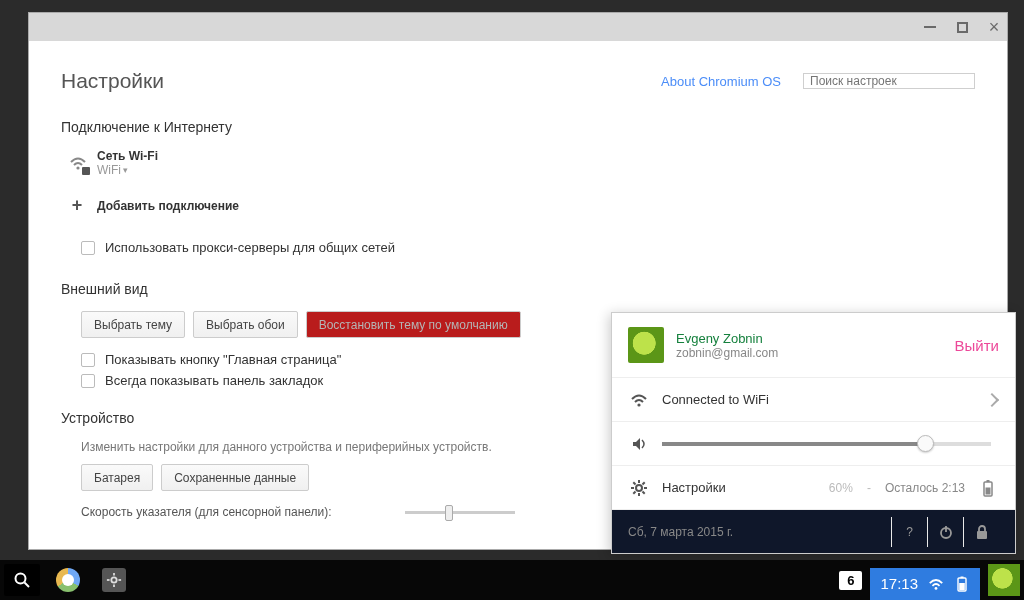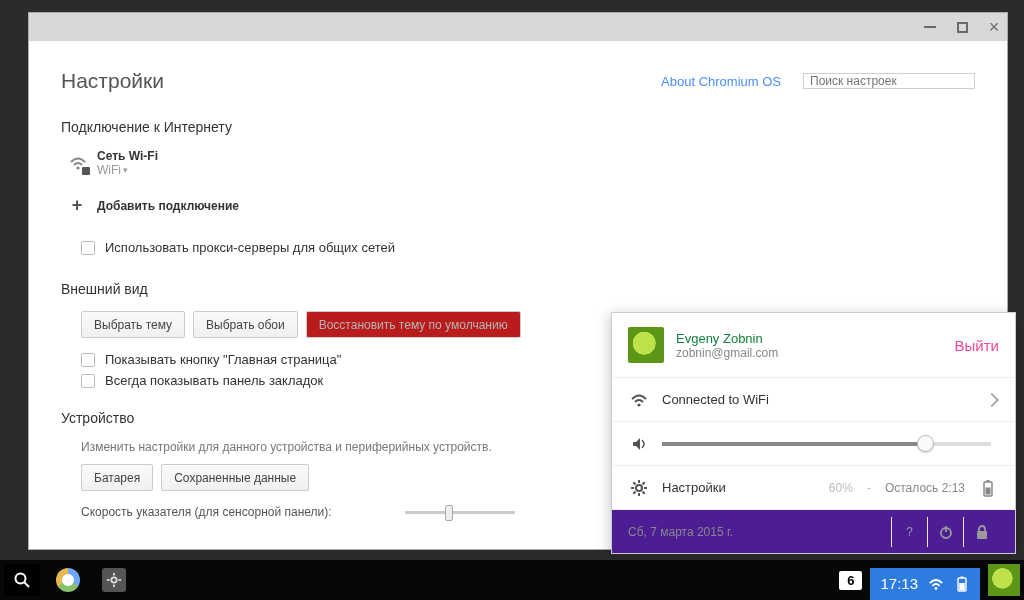--- a/index.html
+++ b/index.html
@@ -56,21 +56,21 @@
   .user-name { font-size:13px; color:#15803d; }
   .user-email { font-size:12px; color:#888; }
   .logout { margin-left:auto; font-size:15px; color:#ec4899; }
   .popup-row { display:flex; align-items:center; padding:0 18px; height:44px; border-top:1px solid #eee; gap:14px; color:#333; font-size:13px; }
   .popup-row .spacer { flex:1; }
   .chevron { width:10px; height:10px; border-top:2px solid #aaa; border-right:2px solid #aaa; transform:rotate(45deg); }
   .vol-slider-wrap { flex:1; height:4px; background:#ddd; position:relative; margin-right:6px; }
   .vol-fill { position:absolute; left:0; top:0; bottom:0; background:#888; }
   .vol-thumb { position:absolute; top:-7px; width:17px; height:17px; background:#fafafa; border:1px solid #bbb; border-radius:50%; box-shadow:0 1px 2px rgba(0,0,0,0.2); }
   .gear-icon,.speaker-icon,.wifi-small,.lock-ic,.power-ic,.help-ic, .batt-ic { width:18px; height:18px; display:flex; align-items:center; justify-content:center; color:#555; flex:none; }
-  .popup-footer { display:flex; align-items:center; padding:0 16px; height:44px; border-top:1px solid #eee; background:#4c1d95; color:#888; font-size:12px; }
+  .popup-footer { display:flex; align-items:center; padding:0 16px; height:44px; border-top:1px solid #eee; background:#0f172a; color:#888; font-size:12px; }
   .foot-btn { width:36px; height:30px; display:flex; align-items:center; justify-content:center; color:#999; border-left:1px solid #e9e9e9; }
   .batt-remaining { color:#888; font-size:12px; }
   .batt-pct { color:#bbb; font-size:12px; }
 
   
   .shelf { position:absolute; left:0; right:0; bottom:0; height:40px; background: rgba(0,0,0,0.82); display:flex; align-items:center; padding:0 4px; gap:10px; }
   .shelf-left { display:flex; align-items:center; gap:10px; }
   .shelf-pin { width:36px; height:32px; display:flex; align-items:center; justify-content:center; border-radius:2px; }
   .pin-search { background:#000; color:#fff; }
   .circle-icon { width:24px; height:24px; border-radius:50%; background: conic-gradient(#6fa8f5 0 33%, #88c06e 33% 66%, #e8b84f 66% 100%); position:relative; }

